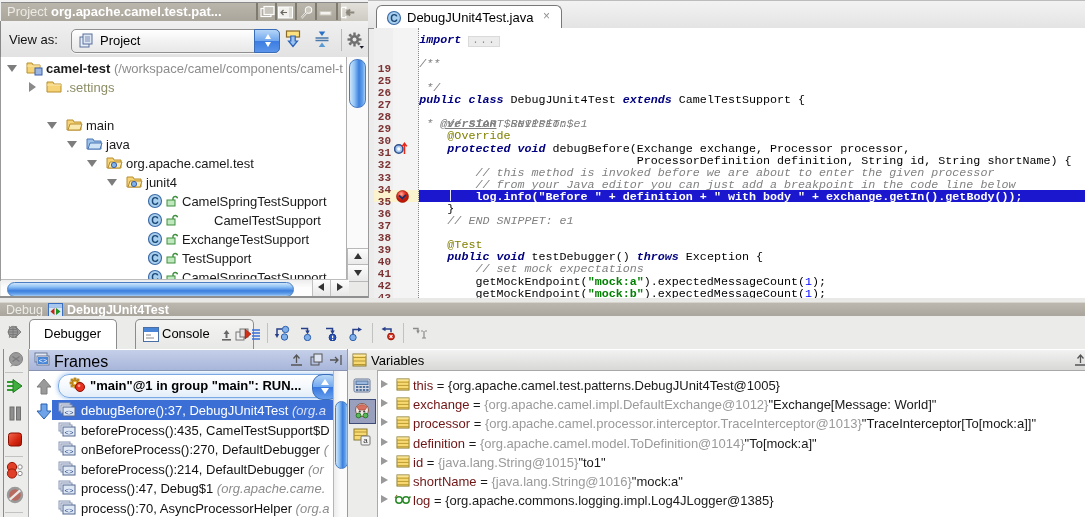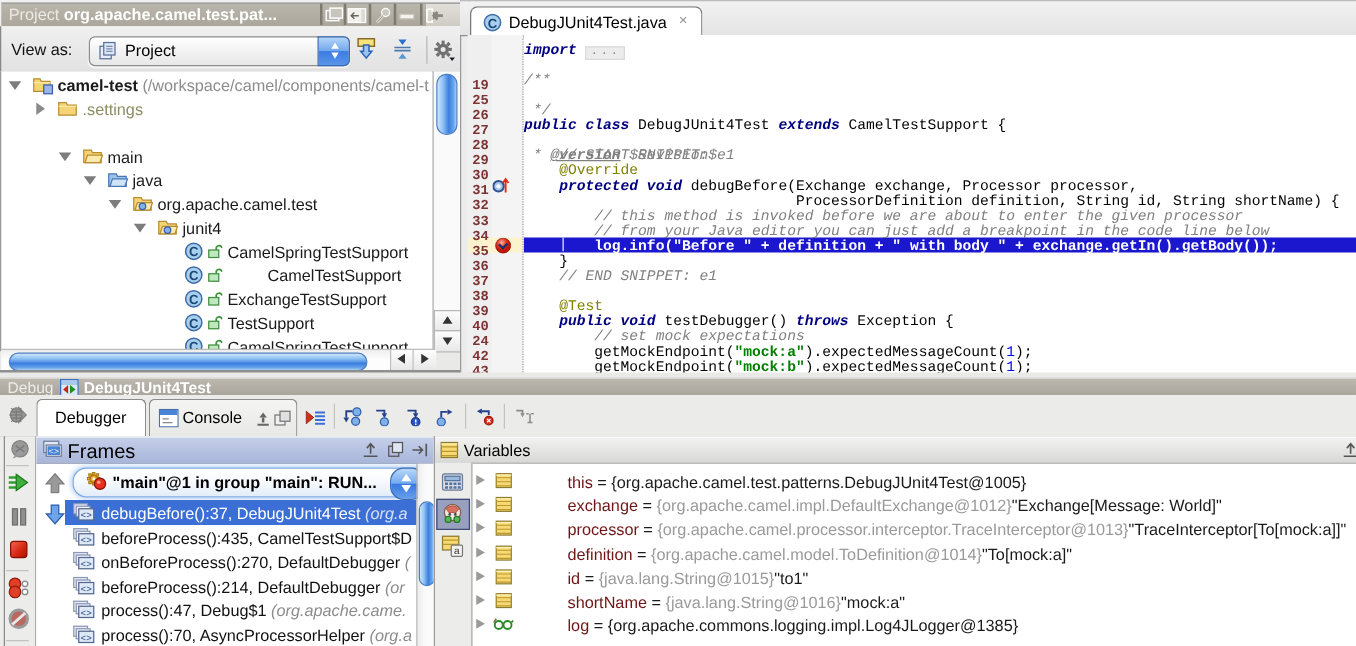--- a/index.html
+++ b/index.html
@@ -72,21 +72,21 @@
   .frow .pkg{color:#8c8c8c;font-style:italic;}
   #fsel{background:#3b6fd6;color:#fff;}
   #fsel .pkg{color:#d9e1f5;}
   
   #vars{left:347px;top:349px;width:738px;height:168px;background:#fff;border-left:1px solid #9a9a9a;box-sizing:border-box;}
   #vhead{position:absolute;left:0;top:1px;width:737px;height:20px;
     background:linear-gradient(#f2f2f2,#d8d8d6);border-bottom:1px solid #a8a8a8;}
   #vhead .t{position:absolute;left:23px;top:3px;font-size:13px;color:#000;}
   #vstrip{position:absolute;left:0;top:21px;width:29px;height:147px;background:#ececea;border-right:1px solid #ababab;}
   .vrow{position:absolute;left:30px;width:707px;height:19.3px;font-size:13px;white-space:nowrap;}
-  .vrow .txt{position:absolute;left:35px;top:3px;color:#1a1a1a;margin-left:41px;}
+  .vrow .txt{position:absolute;left:35px;top:3px;color:#1a1a1a;}
   .vname{color:#6f1515;}
   .vgray{color:#9a9a9a;}
   .vtri{width:0;height:0;border-top:4.5px solid transparent;border-bottom:4.5px solid transparent;border-left:7px solid #9a9a9a;position:absolute;left:3px;top:5px;}
 </style>
 </head>
 <body>
 
 <div id="ptitle" class="abs clip">
   <div class="bar"></div>
   <div class="bar2"></div>
@@ -312,21 +312,21 @@
   <div class="lnum" style="top:89.3px;">31</div>
   <div class="lnum" style="top:101.4px;">32</div>
   <div class="lnum" style="top:113.5px;">33</div>
   <div class="lnum" style="top:125.6px;">34</div>
   <div class="lnum" style="top:137.7px;">35</div>
   <div class="lnum" style="top:149.8px;">36</div>
   <div class="lnum" style="top:161.9px;">37</div>
   <div class="lnum" style="top:174.0px;">38</div>
   <div class="lnum" style="top:186.1px;">39</div>
   <div class="lnum" style="top:198.2px;">40</div>
-  <div class="lnum" style="top:210.2px;">24</div>
+  <div class="lnum" style="top:210.2px;">41</div>
   <div class="lnum" style="top:222.3px;">42</div>
   <div class="lnum" style="top:234.4px;">43</div>
   <div class="lnum" style="top:246.5px;">44</div>
   <div class="lnum" style="top:258.6px;">45</div>
   <svg style="position:absolute;left:20px;top:112.5px;" width="15" height="14" viewBox="0 0 15 14">
       <circle cx="4.8" cy="8" r="4.2" fill="#a6c8f0" stroke="#30528f" stroke-width="1.6"></circle>
       <circle cx="4.8" cy="8" r="1.7" fill="#fff"></circle>
       <path d="M10.5 13 L10.5 3.2 M8.2 5.4 L10.5 2.2 L12.8 5.4" stroke="#e82818" stroke-width="1.5" fill="none"></path>
     </svg>
   <svg style="position:absolute;left:22px;top:161.9px;" width="13" height="13" viewBox="0 0 13 13">
@@ -385,21 +385,21 @@
       <g stroke="#7e7e7e" stroke-width="1.1" fill="none">
         <path d="M3 3.5 L5 5.5 M3 14.5 L5 12.5 M1.5 9 L4 9 M11 3.5 L9.5 5 M11 14.5 L9.5 13"></path>
       </g>
       <ellipse cx="7" cy="9" rx="4.6" ry="5.6" fill="#9a9a9a" stroke="#7a7a7a"></ellipse>
       <path d="M7 3.5 L7 14.5 M3.2 6.5 L10.8 6.5 M2.5 9 L11.5 9 M3.2 11.5 L10.8 11.5" stroke="#777" stroke-width=".9" fill="none"></path>
       <ellipse cx="7" cy="4" rx="2" ry="1.3" fill="#8a8a8a"></ellipse>
     </svg>
   <div class="dtab" id="tab-debugger" style="left:29px;width:86px;background:#fff;">
       <span style="position:absolute;left:14px;top:6px;">Debugger</span>
     </div>
-  <div class="dtab" id="tab-console" style="left:119px;width:117px;background:linear-gradient(#f4f4f2,#e8e8e6);">
+  <div class="dtab" id="tab-console" style="left:135px;width:117px;background:linear-gradient(#f4f4f2,#e8e8e6);">
     <span style="position:absolute;left:26px;top:6px;">Console</span>
     <svg style="position:absolute;left:7px;top:7px;" width="16" height="15" viewBox="0 0 16 15">
         <rect x="0.5" y="0.5" width="15" height="14" fill="#fff" stroke="#4a6fa5"></rect>
         <rect x="1" y="1" width="14" height="4" fill="#4a86d8"></rect>
         <path d="M3 8 L8 8 M3 11 L11 11" stroke="#888"></path>
       </svg>
     <svg style="position:absolute;left:84px;top:9px;" width="13" height="13" viewBox="0 0 13 13">
         <path d="M6.5 1 L3.5 5 L9.5 5 Z" fill="#666"></path>
         <rect x="5.5" y="5" width="2" height="4" fill="#666"></rect>
         <rect x="2" y="10" width="9" height="1.6" fill="#666"></rect>

